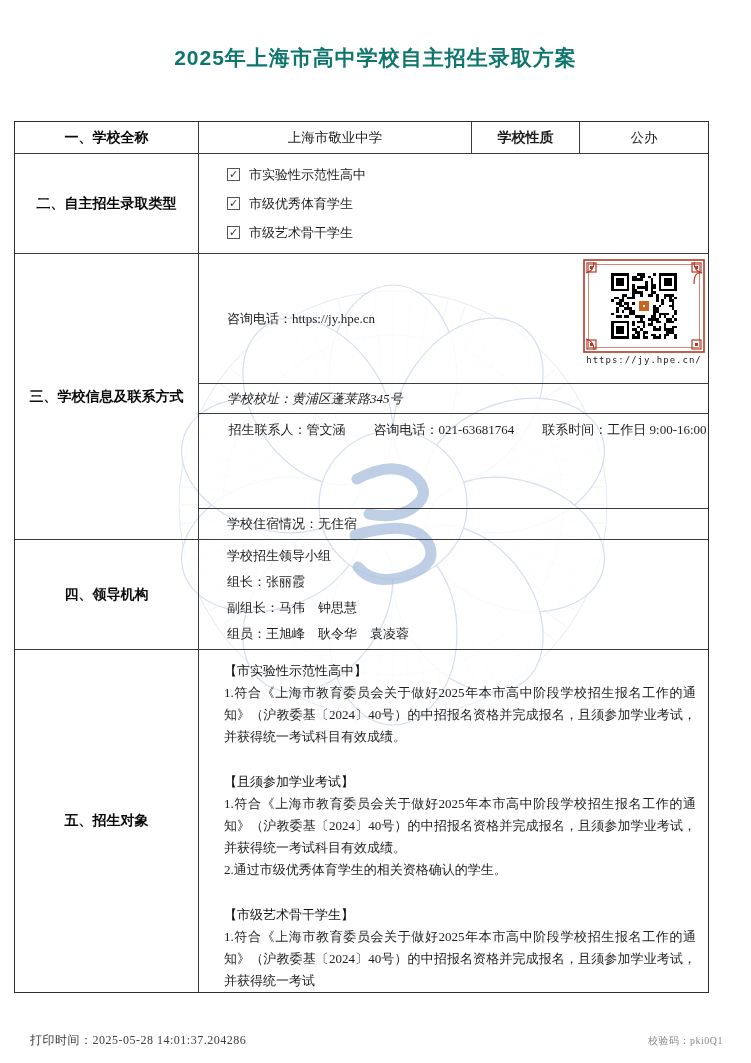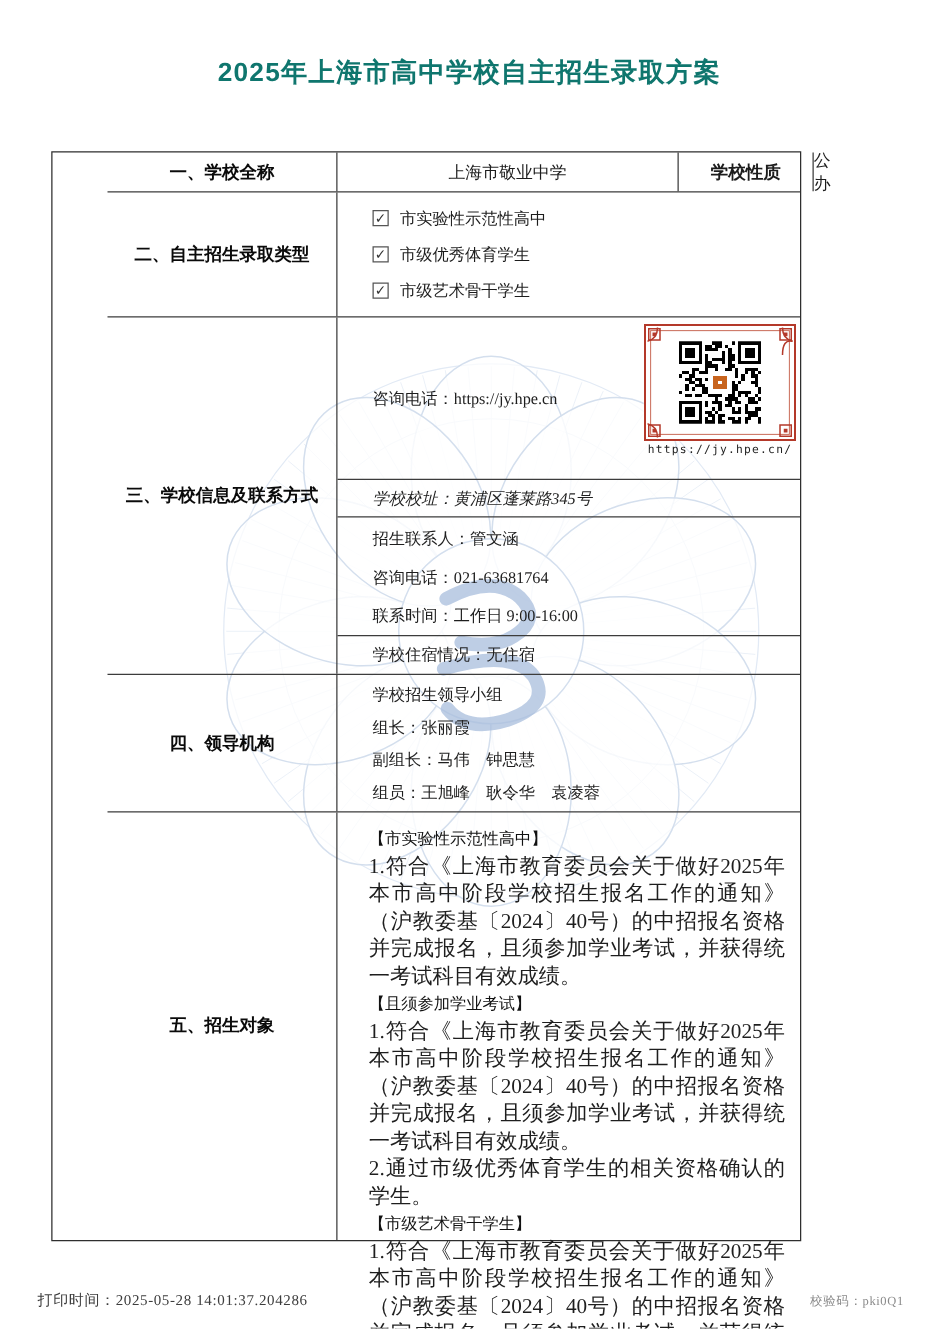--- a/index.html
+++ b/index.html
@@ -9,23 +9,22 @@
     background:#ffffff; overflow:hidden;
     font-family:"Liberation Serif","DejaVu Serif",serif; color:#1c1c1c;
   }
   .watermark { position:absolute; left:0; top:0; width:751px; height:1063px; z-index:0; pointer-events:none; }
   .doc-title {
     position:absolute; top:44px; left:0; width:100%; z-index:2;
     text-align:center; font-family:"Liberation Sans","DejaVu Sans",sans-serif;
     font-weight:bold; font-size:21px; letter-spacing:1px; color:#0f766e;
   }
   .doc-table {
-    position:absolute; left:41px; top:121px; width:600px; z-index:1;
+    position:absolute; left:14px; top:121px; width:695px; z-index:1;
     border:1px solid #2e2e2e;
-    padding-left:44px;
   }
   .t-row { display:flex; border-bottom:1px solid #3c3c3c; }
   .t-row.last { border-bottom:none; }
   .cell { border-right:1px solid #3c3c3c; }
   .cell.last { border-right:none; }
   .label-cell {
     width:184px; flex:0 0 184px; display:flex; align-items:center; justify-content:center;
     font-family:"Liberation Sans","DejaVu Sans",sans-serif; font-weight:bold;
     font-size:14px; color:#0a0a0a; text-align:center; padding:0 6px;
   }
@@ -44,38 +43,38 @@
   .r2 .content-col { justify-content:center; padding:6px 0; }
   .opt-line { display:flex; align-items:center; height:33px; padding-left:28px; font-size:13px; }
   .cbx {
     display:inline-flex; width:13px; height:13px; border:1px solid #555; margin-right:9px;
     align-items:center; justify-content:center; font-size:11px; line-height:1; color:#333;
     font-family:"DejaVu Sans",sans-serif; background:#fff;
   }
   
   .r3-web { height:130px; display:flex; align-items:center; }
   .r3-addr { height:30px; display:flex; align-items:center;font-style:italic; }
-  .r3-contact { height:95px; display:flex; flex-direction:column; justify-content:center; }
+  .r3-contact { height:95px; display:flex; flex-direction:row; justify-content:center; }
   .r3-contact .line { line-height:31px; }
   .r3-stay { height:30px; display:flex; align-items:center; }
   .qr-wrap { position:absolute; top:5px; right:3px; width:122px; text-align:center; }
   .qr-frame { position:relative; width:122px; height:94px; background:#fff; }
   .qr-caption {
     margin-top:2px; font-family:"DejaVu Sans Mono","Liberation Mono",monospace;
     font-size:9px; letter-spacing:1px; color:#222;
   }
   
   .r4 { height:110px; }
   .r4 .content-col { justify-content:center; padding:4px 0; }
   .r4 .line { line-height:26px; }
   
   .r5 { min-height:342px; height:342px; }
   .r5 .content-col { padding:10px 12px 0 25px; }
   .para-head { font-size:13px; line-height:22px; color:#111; }
-  .para { font-size:17px; line-height:22px; text-align:justify; color:#1e1e1e; }
+  .para { font-size:13px; line-height:22px; text-align:justify; color:#1e1e1e; }
   .para-gap { height:23px; }
   
   .footer-left {
     position:absolute; left:30px; top:1032px; z-index:1;
     font-size:12px; color:#3d3d3d; letter-spacing:0.5px;
   }
   .footer-right {
     position:absolute; right:28px; top:1034px; z-index:1;
     font-size:10px; color:#8a8a8a; letter-spacing:0.5px;margin-left:37px;
   }

